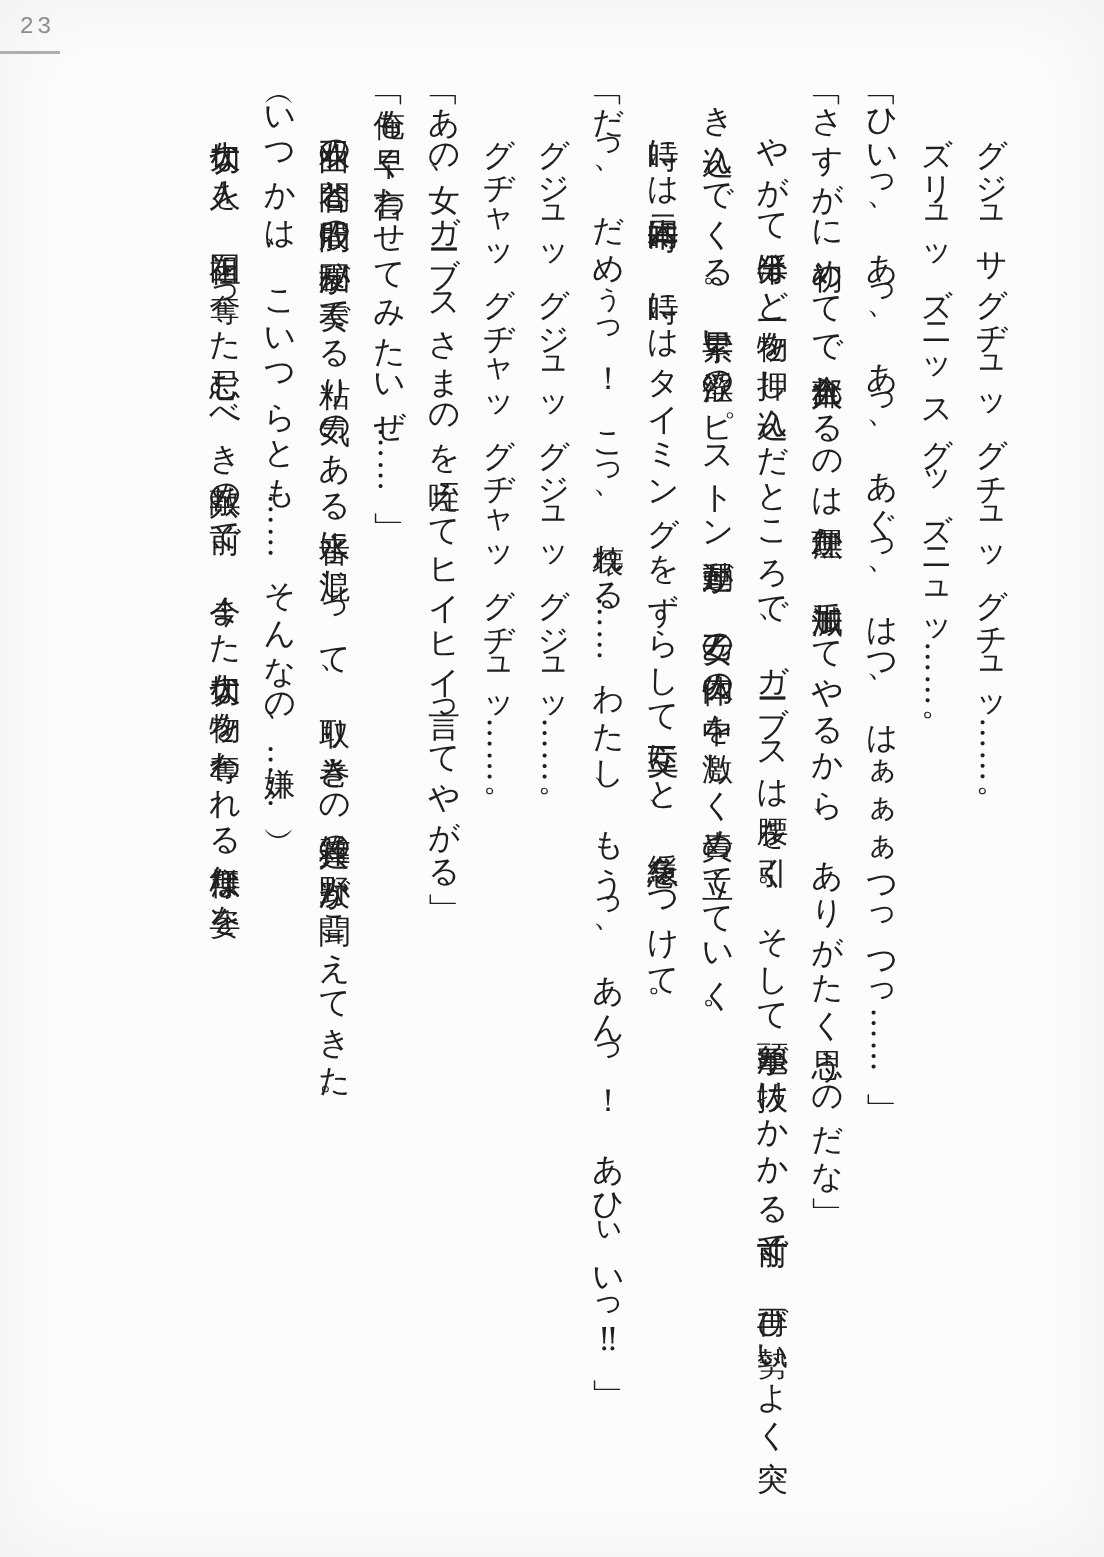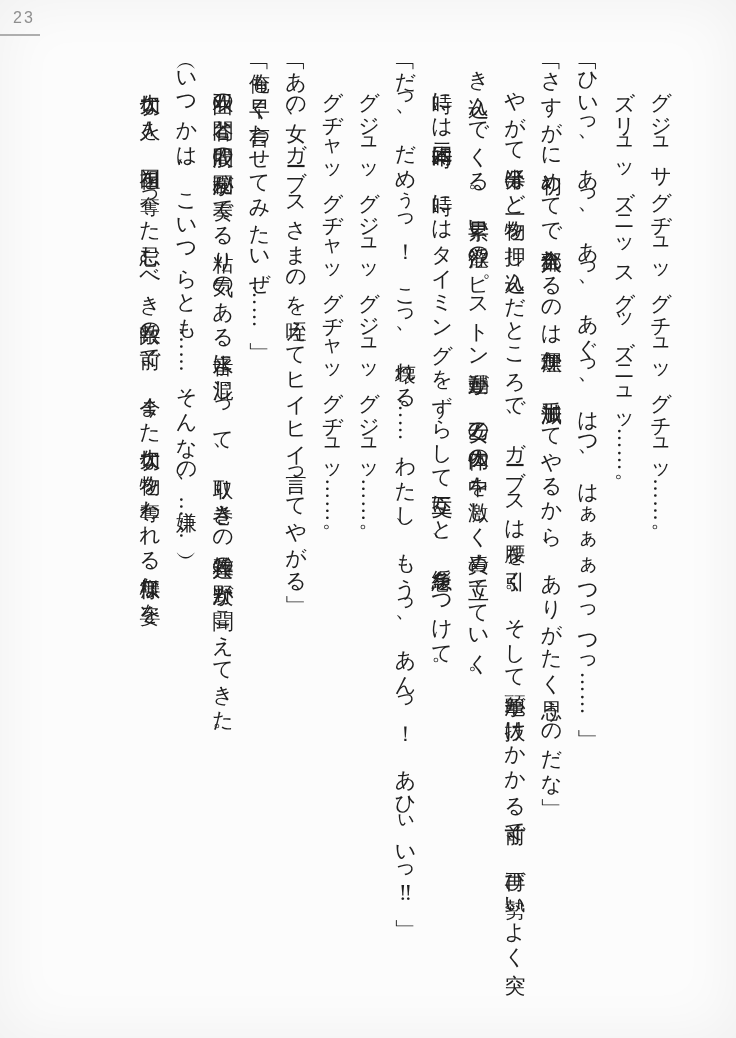--- a/index.html
+++ b/index.html
@@ -12,21 +12,21 @@
     position: relative;
     background: #fcfcfc;
     overflow: hidden;
     box-shadow: inset 0 0 60px rgba(0,0,0,0.05);
   }
   
   .page-number {
     position: absolute;
     top: 10px;
     left: 13px;
-    font-family: Liberation Sans, sans-serif;
+    font-family: Liberation Mono, monospace;
     font-size: 16px;
     letter-spacing: 2px;
     color: #8e8e8e;
     line-height: 1;
   }
   .page-rule {
     position: absolute;
     top: 34px;
     left: 0;
     width: 40px;

